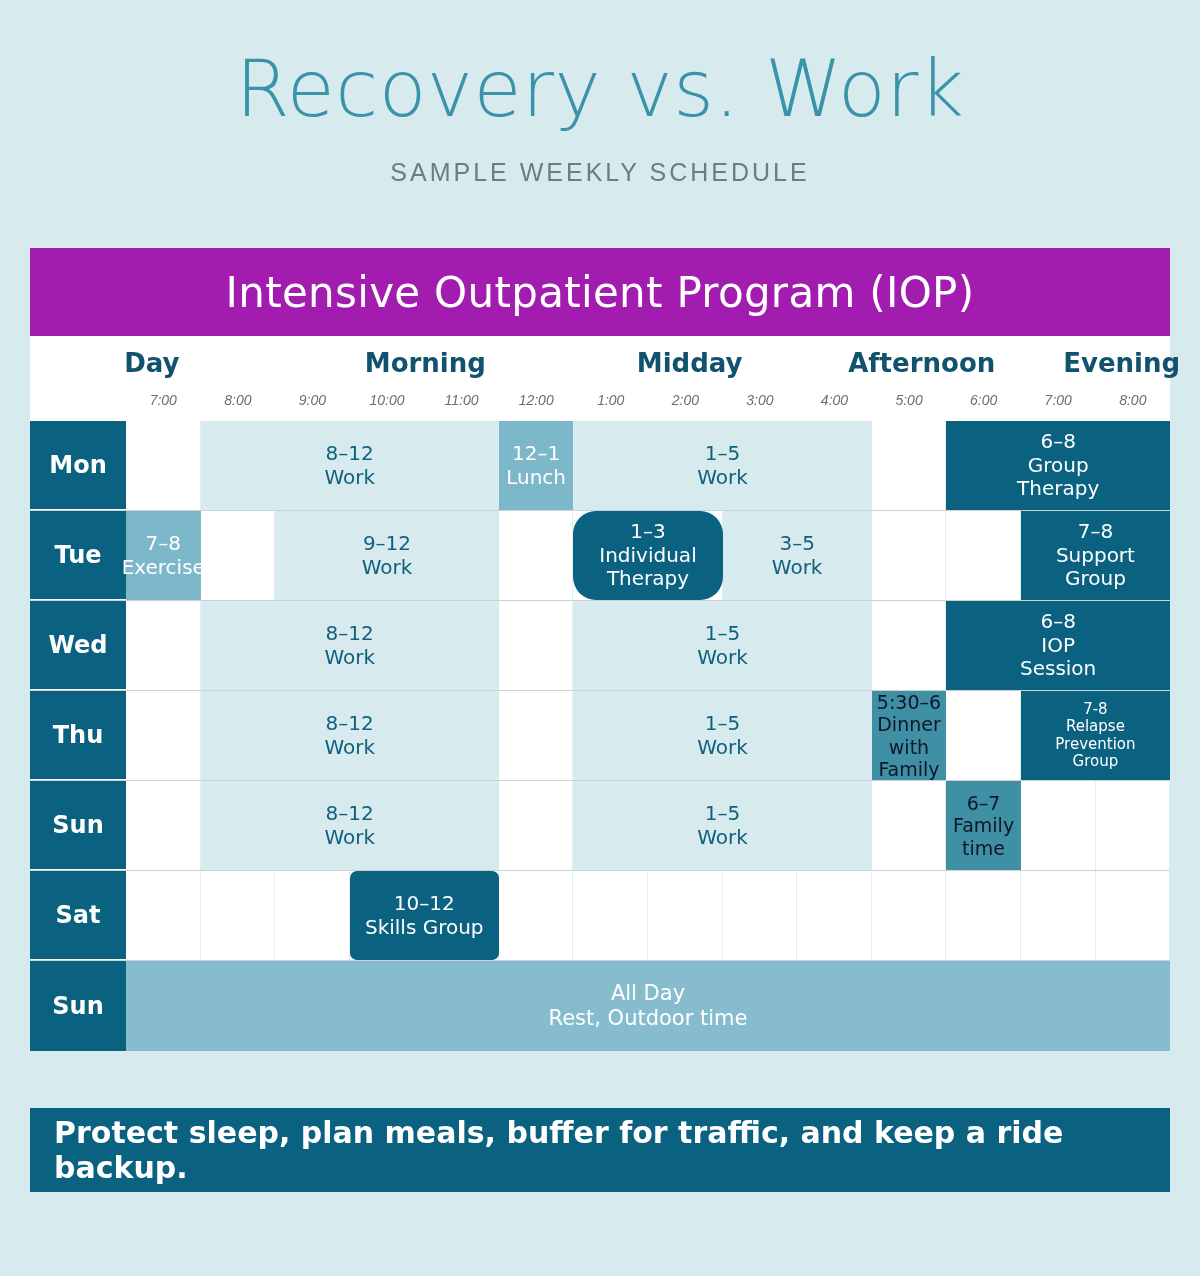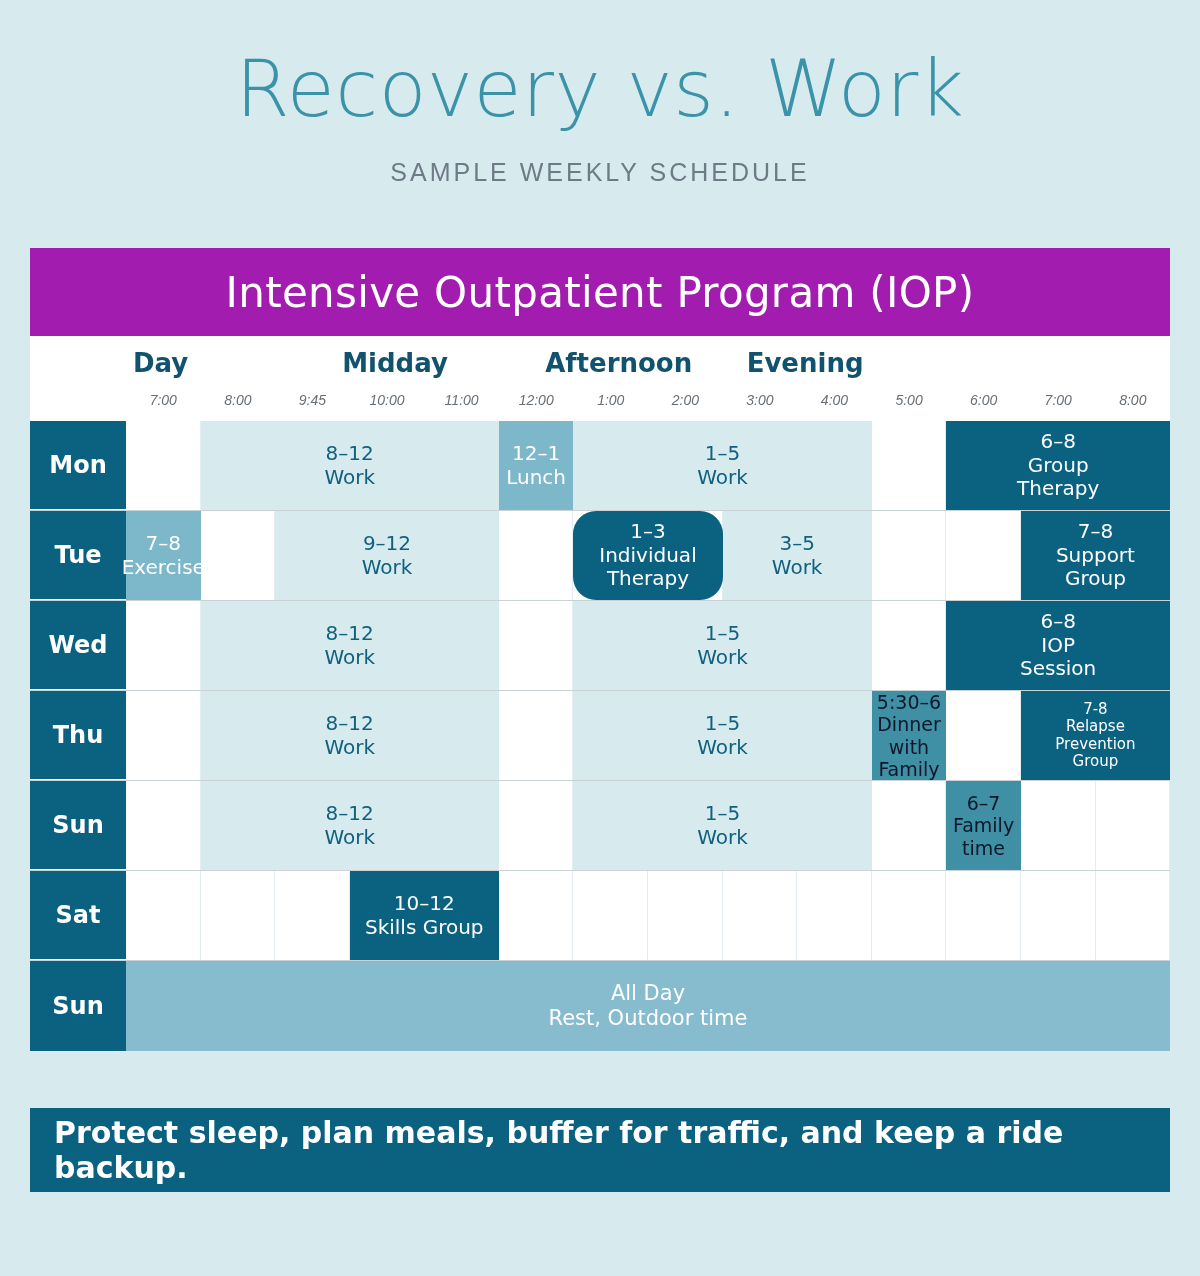--- a/index.html
+++ b/index.html
@@ -46,23 +46,24 @@
     font-family: "DejaVu Sans", sans-serif;
   }
 
   
   .colhead-band {
     background: #ffffff;
     height: 85px;
     position: relative;
   }
   .group-labels {
-    position: absolute; left: 8px; top: 12px; width: 100%;
+    position: absolute; left: 16px; top: 12px; width: 100%;
     height: 40px;
     display: flex;
+    gap: 39px;
   }
   .group-label {
     text-align: center;
     color: #11526e;
     font-size: 26px;
     font-weight: 600;
     font-family: "DejaVu Sans", sans-serif;
   }
   .hour-ticks {
     position: absolute; left: 96px; top: 56px;
@@ -157,28 +158,29 @@
 
   <h1 class="title">Recovery vs. Work</h1>
   <div class="subtitle">SAMPLE WEEKLY SCHEDULE</div>
 
   <div class="card">
     <div class="card-header">Intensive Outpatient Program (IOP)</div>
 
     <div class="colhead-band">
       <div class="group-labels" id="group-labels">
           <div class="group-label" style="width: 245.14px;">Day</div>
+          <div class="group-label" style="width: 298.28px;">Morning</div>
           <div class="group-label" style="width: 223.71px;">Midday</div>
           <div class="group-label" style="width: 223.71px;">Afternoon</div>
           <div class="group-label" style="width: 149.14px;">Evening</div>
         </div>
       <div class="hour-ticks" id="hour-ticks">
           <div class="hour-tick">7:00</div>
           <div class="hour-tick">8:00</div>
-          <div class="hour-tick">9:45</div>
+          <div class="hour-tick">9:00</div>
           <div class="hour-tick">10:00</div>
           <div class="hour-tick">11:00</div>
           <div class="hour-tick">12:00</div>
           <div class="hour-tick">1:00</div>
           <div class="hour-tick">2:00</div>
           <div class="hour-tick">3:00</div>
           <div class="hour-tick">4:00</div>
           <div class="hour-tick">5:00</div>
           <div class="hour-tick">6:00</div>
           <div class="hour-tick">7:00</div>
@@ -388,21 +390,21 @@
             <div class="slot"></div>
             <div class="slot"></div>
             <div class="slot"></div>
             <div class="slot"></div>
             <div class="slot"></div>
             <div class="slot"></div>
             <div class="slot"></div>
             <div class="slot"></div>
             <div class="slot"></div>
             <div class="blocks">
-              <div class="block dark" style="left: 21.4286%; width: 14.2857%;">
+              <div class="block dark" style="left: 21.4286%; width: 14.2857%; border-radius: 7px;">
                 <span class="t">10–12</span>
                 <span class="t">Skills Group</span>
               </div>
             </div>
           </div>
         </div>
         <div class="row">
           <div class="daycell">Sun</div>
           <div class="slots">
             <div class="slot"></div>

